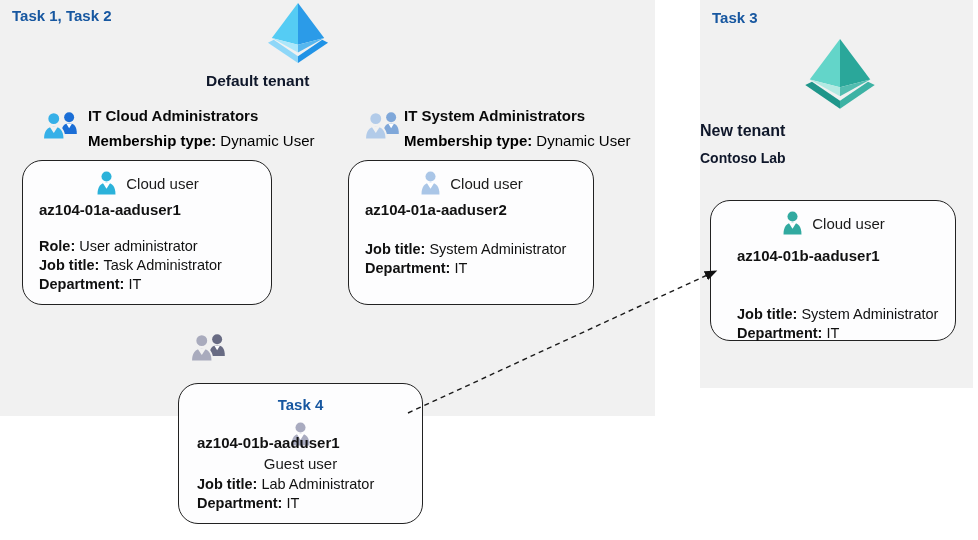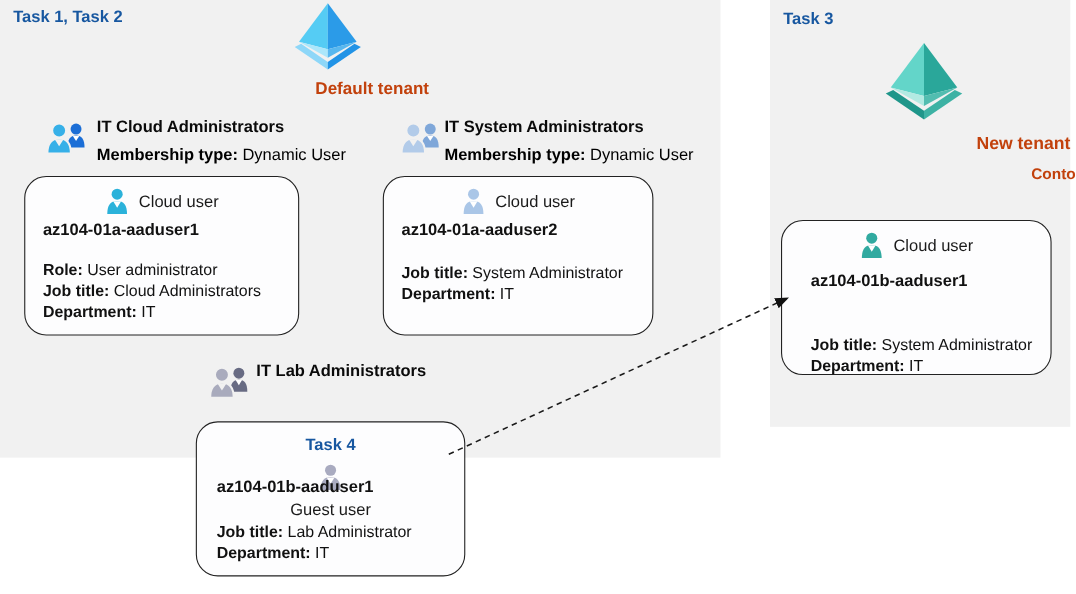--- a/index.html
+++ b/index.html
@@ -8,21 +8,21 @@
     position: relative; width: 978px; height: 540px; background: #fff; overflow: hidden;
     color: #111;
   }
   .panel { position: absolute; background: #f1f1f1; }
   .panel-left  { left: 0; top: 0; width: 655px; height: 416px; }
   .panel-right { left: 700px; top: 0; width: 273px; height: 388px; }
 
   .task-label { position: absolute; font-size: 15px; font-weight: bold; color: #1757a0; }
   .abs { position: absolute; }
 
-  .tenant-name { position: absolute; font-weight: bold; font-size: 15.5px; color: #c2410c; text-align: right; }
+  .tenant-name { position: absolute; font-weight: bold; font-size: 15.5px; color: #0f172a; text-align: left; }
 
   .group-title { position: absolute; font-size: 15px; font-weight: bold; color: #0a0a0a; white-space: nowrap; text-align: center; }
   .group-membership { position: absolute; font-size: 15px; color: #000000; white-space: nowrap; }
   .lbl { font-weight: bold; margin-right: 4px; }
 
   .card {
     position: absolute; background: #fdfdfe; border: 1.5px solid #222; border-radius: 20px;
   }
   .card-header {
     display: flex; align-items: center; justify-content: center; gap: 8px;
@@ -78,21 +78,21 @@
             <circle cx="16" cy="8" r="7" fill="#2bb2da"></circle>
             <path d="M16 16.5 C 7.5 16.5 3.5 22 3.5 33 L 28.5 33 C 28.5 22 24.5 16.5 16 16.5 Z" fill="#2bb2da"></path>
             <polygon points="11,17 21,17 16,25" fill="#fff"></polygon>
           </svg>
         </span>
         <span>Cloud user</span>
       </div>
       <div class="card-name" style="left:16px; top:40px;">az104-01a-aaduser1</div>
       <div class="card-fields" style="left:16px; top:76px;">
         <div><span class="lbl">Role:</span><span>User administrator</span></div>
-        <div><span class="lbl">Job title:</span><span>Cloud Administrators</span></div>
+        <div><span class="lbl">Job title:</span><span>Task Administrator</span></div>
         <div><span class="lbl">Department:</span><span>IT</span></div>
       </div>
     </div>
 
     <div class="abs" style="left:364px; top:108px;">
       <svg width="38" height="34" viewBox="0 0 42 36">
         <circle cx="30" cy="9.5" r="5.5" fill="#7fa7d9"></circle>
         <path d="M30 16 C 24 16 21.5 20 21.5 28 L 38.5 28 C 38.5 20 36 16 30 16 Z" fill="#7fa7d9"></path>
         <polygon points="26.8,16.4 33.2,16.4 30,21.5" fill="#fff"></polygon>
         <circle cx="13" cy="11" r="7" fill="#b2cbe9" stroke="#f1f1f1" stroke-width="2"></circle>
@@ -126,21 +126,20 @@
     <div class="abs" style="left:190px; top:330px;">
       <svg width="38" height="34" viewBox="0 0 42 36">
         <circle cx="30" cy="9.5" r="5.5" fill="#686b83"></circle>
         <path d="M30 16 C 24 16 21.5 20 21.5 28 L 38.5 28 C 38.5 20 36 16 30 16 Z" fill="#686b83"></path>
         <polygon points="26.8,16.4 33.2,16.4 30,21.5" fill="#fff"></polygon>
         <circle cx="13" cy="11" r="7" fill="#a9abbd" stroke="#f1f1f1" stroke-width="2"></circle>
         <path d="M13 19 C 4.5 19 1.2 24 1.2 34 L 24.8 34 C 24.8 24 21.5 19 13 19 Z" fill="#a9abbd" stroke="#f1f1f1" stroke-width="2"></path>
         <polygon points="8.5,19.8 17.5,19.8 13,26.8" fill="#f1f1f1"></polygon>
       </svg>
     </div>
-    <div class="group-title" style="left:233px; top:329px;">IT Lab Administrators</div>
 
     <div class="card" style="left:178px; top:383px; width:245px; height:141px;">
       <div class="card-header" style="padding-top:12px;flex-direction:column;">
         <span class="card-task">Task 4</span>
         <span>
           <svg width="23" height="26" viewBox="0 0 32 34">
             <circle cx="16" cy="8" r="7" fill="#a9abc0"></circle>
             <path d="M16 16.5 C 7.5 16.5 3.5 22 3.5 33 L 28.5 33 C 28.5 22 24.5 16.5 16 16.5 Z" fill="#a9abc0"></path>
             <polygon points="11,17 21,17 16,25" fill="#fff"></polygon>
           </svg>

